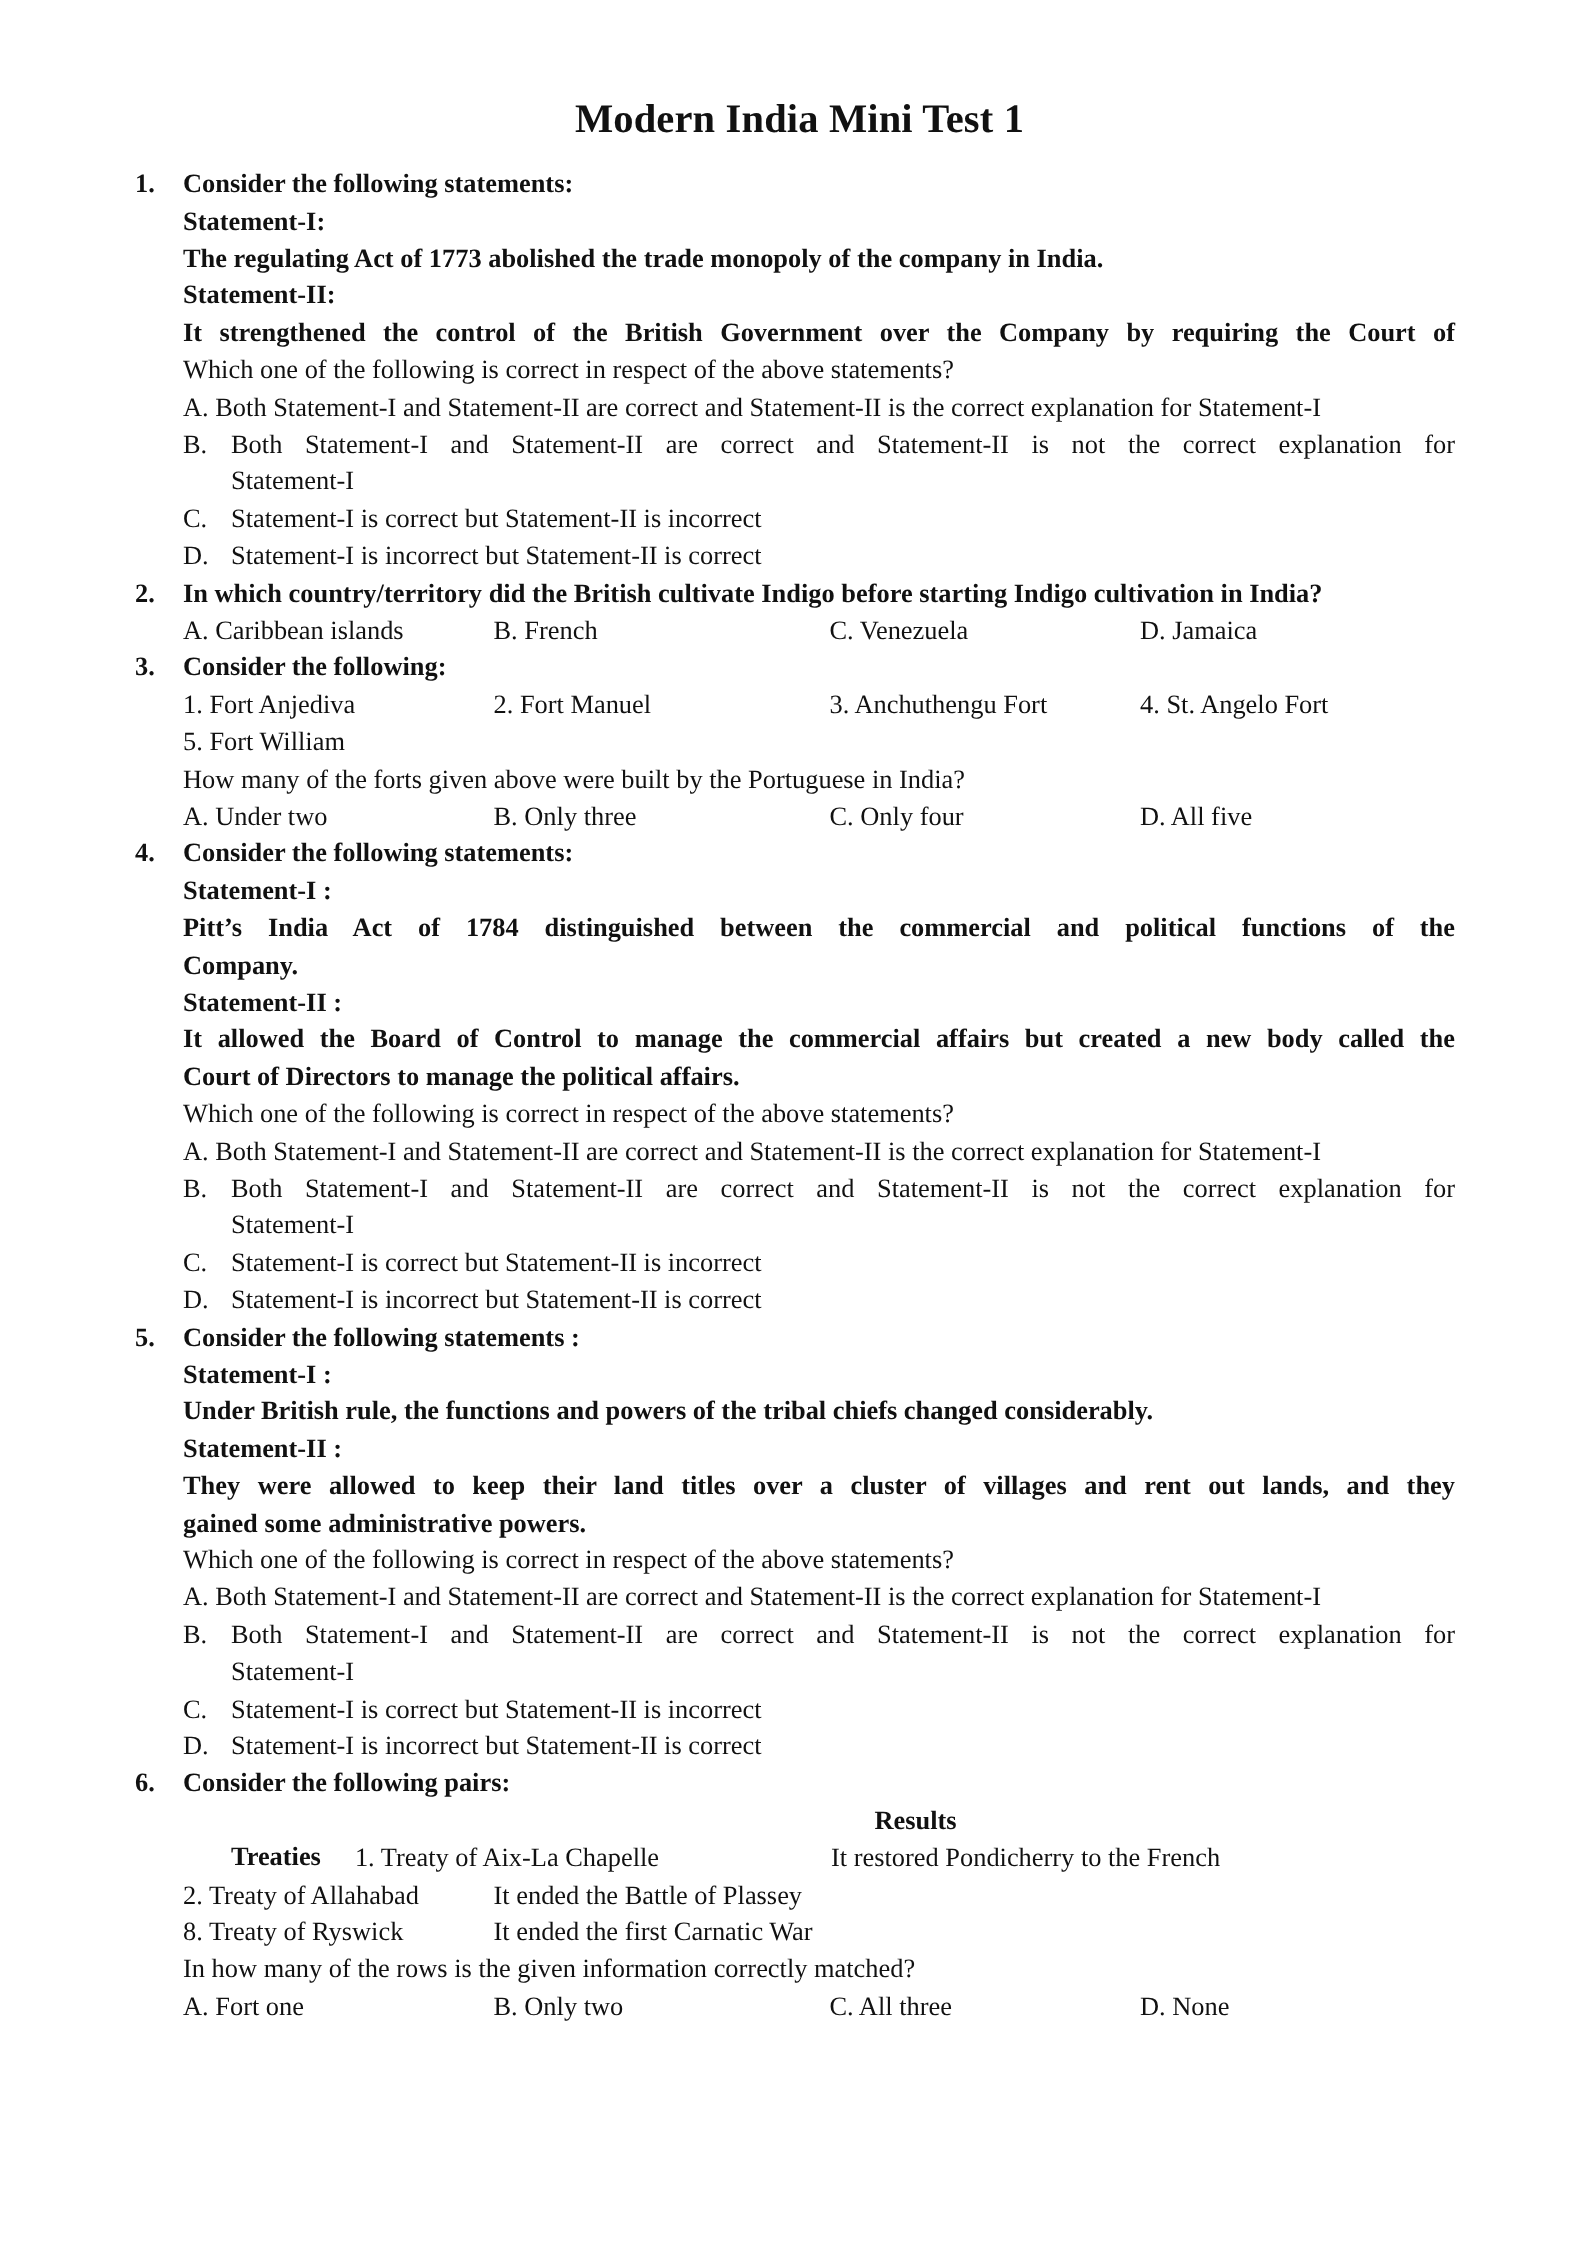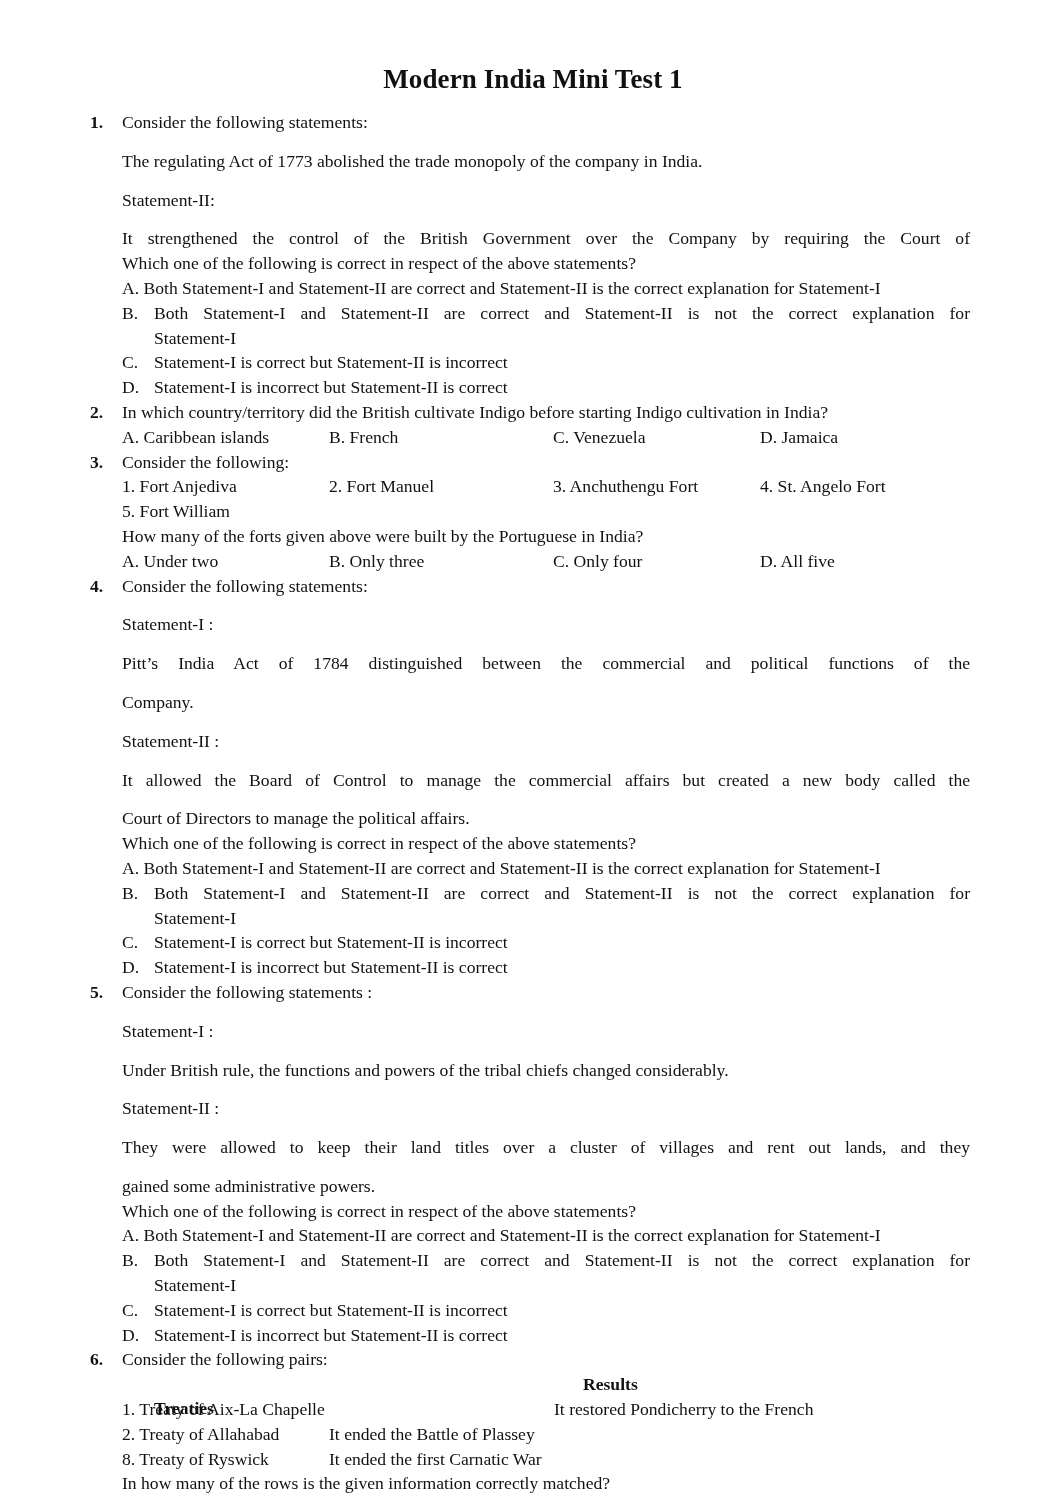--- a/index.html
+++ b/index.html
@@ -10,42 +10,43 @@
   }
   .title {
     position: absolute; top: 64px; left: 0; width: 1066px; text-align: center;
     font-weight: bold; font-size: 27px; letter-spacing: 0.1px;
   }
   .content { position: absolute; top: 110px; left: 90px; width: 880px; }
   .q { position: relative; }
   .line { position: relative; height: 24.8px; line-height: 24.8px; white-space: nowrap; }
   .qnum { position: absolute; left: 0; font-weight: bold; }
   .indent { margin-left: 32px; }
-  .b { font-weight: normal; margin-top: 14px; }
+  .b { font-weight: bold; }
   .just { white-space: normal; text-align: justify; text-align-last: justify; height: auto; }
   .optrow { display: flex; }
   .optrow span { display: inline-block; }
   .c1 { width: 207px; } .c2 { width: 224px; } .c3 { width: 207px; }
   .hang { position: relative; padding-left: 32px; }
   .hang .lbl { position: absolute; left: 0; }
   .pair-h { display: flex; }
   .pair-h .t { width: 432px; padding-left: 32px; box-sizing: border-box; font-weight: bold; margin-top: 24px; }
   .pair-h .r { font-weight: bold; margin-left: 29px; }
-  .pair1 { display: flex; } .pair1 .t { width: 432px; }
+  .pair1 { display: flex; text-align: center; } .pair1 .t { width: 432px; }
   .pair2 { display: flex; } .pair2 .t { width: 207px; }
 </style>
 </head>
 <body>
 
 <div class="title">Modern India Mini Test 1</div>
 
 <div class="content">
 
   <div class="q">
     <div class="line"><span class="qnum">1.</span><span class="indent b">Consider the following statements:</span></div>
+    <div class="line indent b">Statement-I:</div>
     <div class="line indent b">The regulating Act of 1773 abolished the trade monopoly of the company in India.</div>
     <div class="line indent b">Statement-II:</div>
     <div class="line indent b just">It strengthened the control of the British Government over the Company by requiring the Court of</div>
     <div class="line indent">Which one of the following is correct in respect of the above statements?</div>
     <div class="line indent">A. Both Statement-I and Statement-II are correct and Statement-II is the correct explanation for Statement-I</div>
     <div class="line indent hang">
         <span class="lbl">B.</span>
         <div class="just">Both Statement-I and Statement-II are correct and Statement-II is not the correct explanation for</div>
       </div>
     <div class="line indent hang"><span>Statement-I</span></div>

